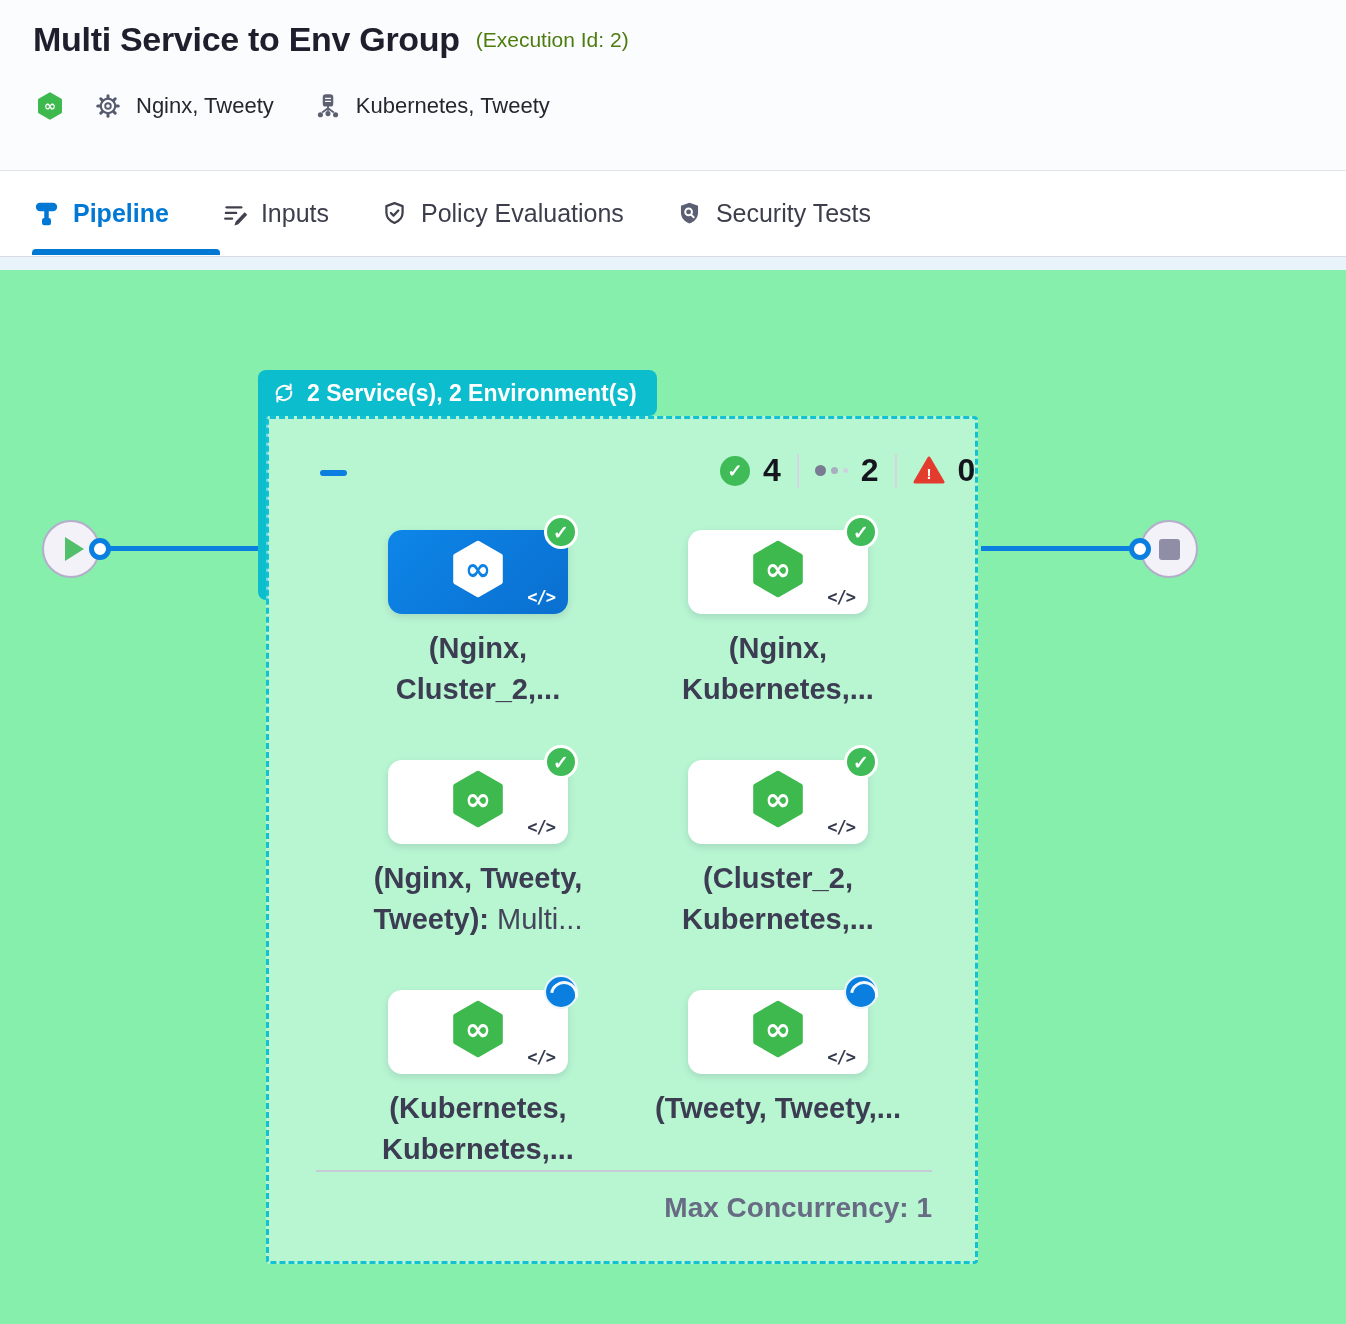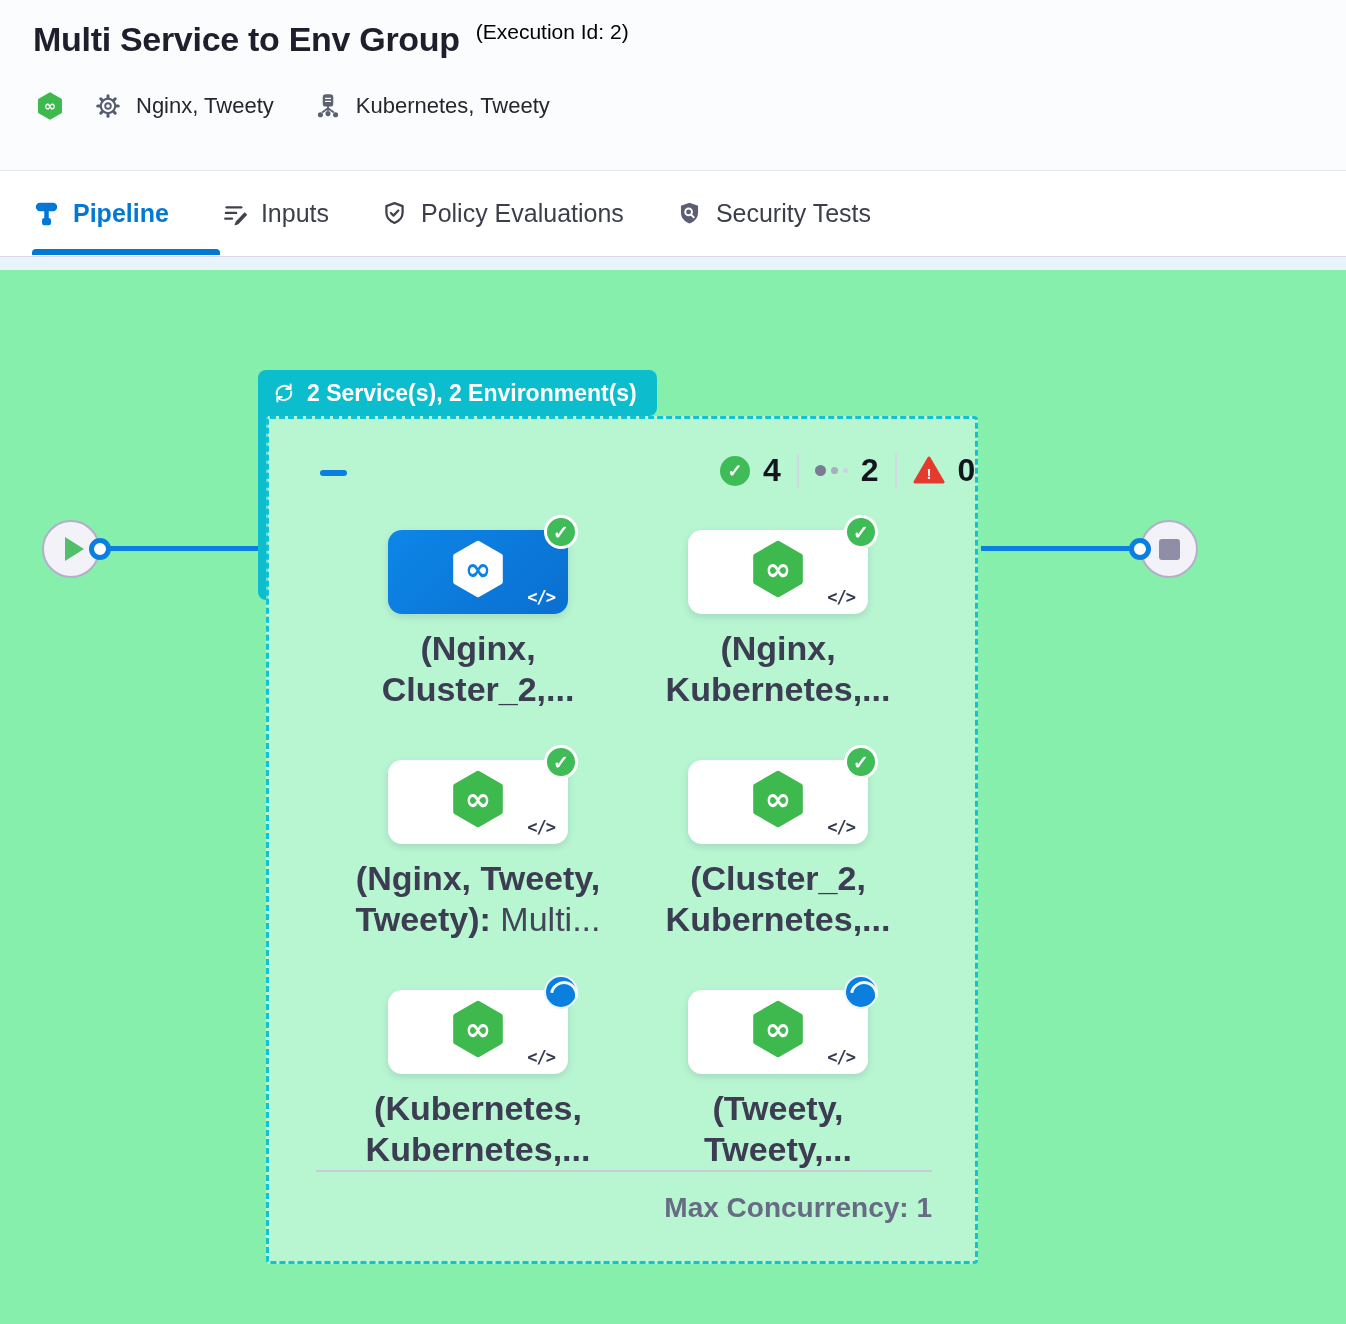--- a/index.html
+++ b/index.html
@@ -1,23 +1,23 @@
 <!DOCTYPE html>
 <html><head>
 <meta charset="utf-8">
 <style>
   * { margin:0; padding:0; box-sizing:border-box; }
   html,body { width:1346px; height:1324px; overflow:hidden;
     font-family:"Liberation Sans", sans-serif; background:#e8f4f9; }
 
   
   .app-header { position:absolute; top:0; left:0; width:1346px; height:170px; background:#fbfcfe; }
-  .title-row { position:absolute; left:33px; top:20px; display:flex; align-items:flex-start; gap:16px; }
+  .title-row { position:absolute; left:33px; top:20px; display:flex; align-items:center; gap:16px; }
   .page-title { font-size:34px; font-weight:bold; color:#1e1e2d; letter-spacing:-0.3px; }
-  .exec-id { font-size:21px; color:#000000; }
+  .exec-id { font-size:21px; color:#4d7c0f; }
   .meta-row { position:absolute; left:36px; top:92px; display:flex; align-items:center; }
   .meta-text { font-size:22px; color:#26262f; }
   .meta-gap-lg { width:30px; } .meta-gap-sm { width:14px; } .meta-gap-xl { width:40px; }
 
   
   .tabbar { position:absolute; top:170px; left:0; width:1346px; height:87px; background:#ffffff;
     border-top:1px solid #e4e4ec; border-bottom:1px solid #d8dae4; }
   .tabs { display:flex; align-items:center; height:100%; padding-left:33px; gap:52px; }
   .tab { display:flex; align-items:center; gap:13px; font-size:25px; color:#3d3e4c; font-weight:500; cursor:pointer; }
   .tab.active { color:#0278d5; font-weight:bold;text-align:right; }
@@ -64,21 +64,21 @@
   .code-glyph { position:absolute; right:13px; bottom:7px; font-size:17px; font-weight:bold;
     color:#343a4e; font-family:"DejaVu Sans Mono", monospace; letter-spacing:-1px; }
   .selected .code-glyph { color:#ffffff; }
   .badge { position:absolute; top:-15px; right:-10px; width:34px; height:34px; border-radius:50%; z-index:3; }
   .badge.check { background:#3fbb58; border:3px solid #ffffff; display:flex; align-items:center;
     justify-content:center; color:#fff; font-size:19px; font-weight:bold; }
   .badge.running { background:#0b7fe0; border:2px solid #eaf5fb; }
   .badge.running::after { content:""; position:absolute; left:4px; top:4px; width:22px; height:22px;
     border-radius:50%; border:3.5px solid rgba(255,255,255,0.95);
     border-bottom-color:transparent; border-left-color:transparent; transform:rotate(-35deg); }
-  .node-label { position:absolute; width:264px; text-align:center; font-size:34px; font-weight:bold;
+  .node-label { position:absolute; width:264px; text-align:center; font-size:29px; font-weight:bold;
     color:#3c3d52; line-height:41px; z-index:2; }
   .node-label .suffix { font-weight:400; color:#44455a; }
 
   .grid-divider { position:absolute; left:316px; top:900px; width:616px; height:2px; background:#c6cbd7; z-index:2; }
   .max-conc { position:absolute; left:560px; top:922px; width:372px; text-align:right;
     font-size:28px; font-weight:bold; color:#676b84; z-index:2; }
 
   svg { display:block; }
 </style>
 </head>

